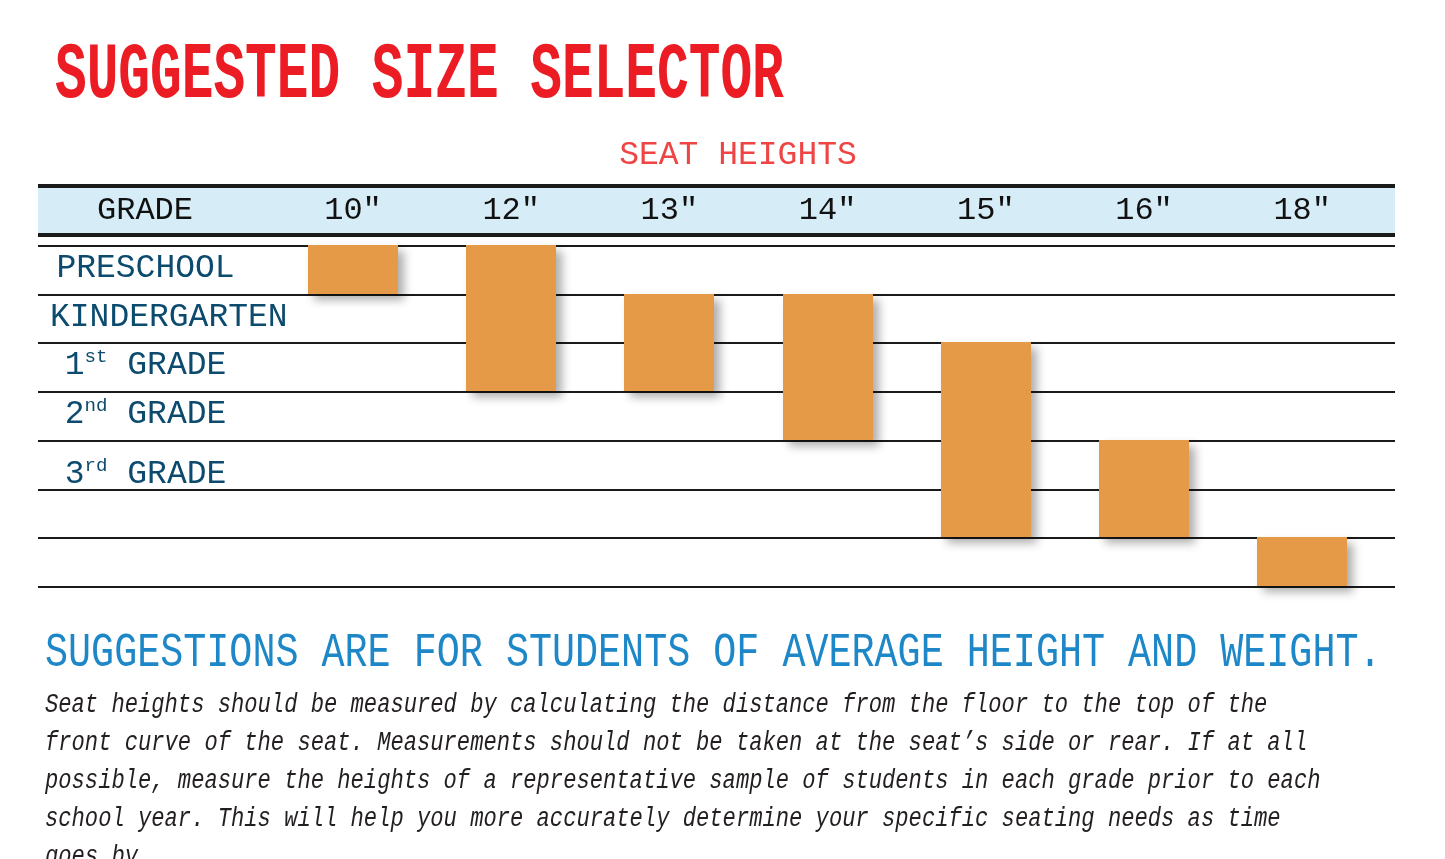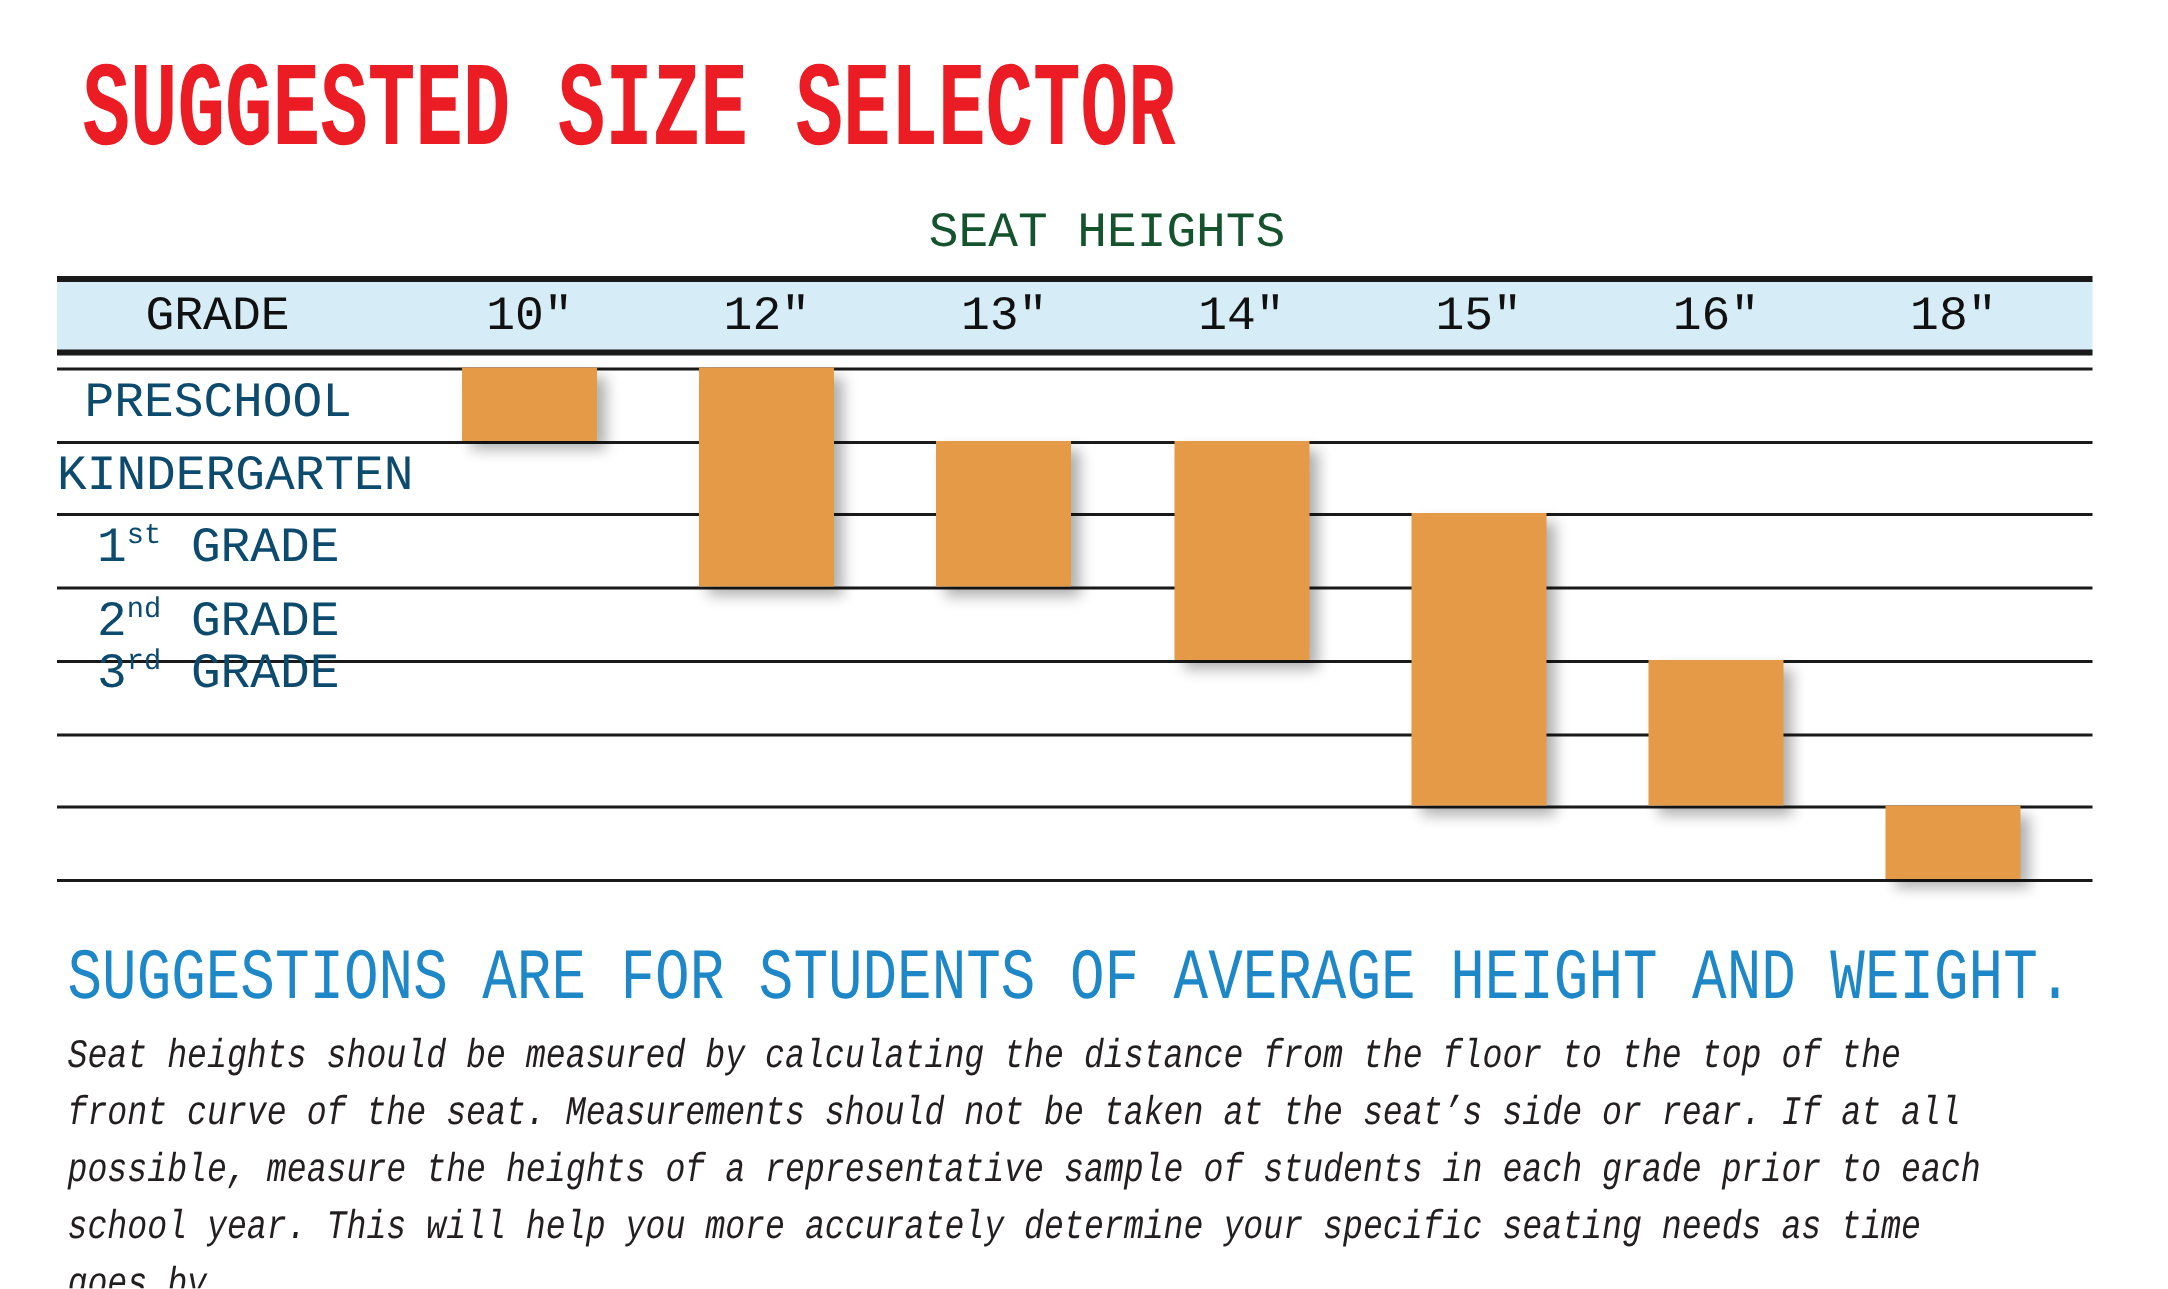--- a/index.html
+++ b/index.html
@@ -8,21 +8,21 @@
     font-family:Liberation Mono, monospace; overflow:hidden;
     --red:#EC1C24; --blue:#1E87C8; --bar:#E59A48; --band:#D6EDF8; --line:#1a1a1a; --ink:#231F20;
   }
   .title {
     position:absolute; left:55px; top:36px; font-size:80px; line-height:80px;
     font-weight:bold; color:var(--red); white-space:nowrap;
     transform:scaleX(0.66); transform-origin:0 0; letter-spacing:0;
   }
   .caption {
     position:absolute; left:738px; top:139px; transform:translateX(-50%);
-    font-size:33px; line-height:33px; color:#14532d; white-space:nowrap;
+    font-size:33px; line-height:33px; color:#ef4444; white-space:nowrap;
   }
   .sstable { position:absolute; left:38px; top:184px; width:1357px; height:404px; }
   .header-band {
     position:absolute; left:0; top:0; width:100%; height:53px; box-sizing:border-box;
     background:var(--band); border-top:4px solid var(--line); border-bottom:4px solid var(--line);
   }
   .col-label {
     position:absolute; top:4px; height:45px; line-height:45px;
     transform:translateX(-50%); font-size:32px; color:#111; white-space:nowrap; z-index:3;
   }
@@ -69,24 +69,24 @@
       <div class="col-label" style="left: 1264.2px;">18"</div>
       <div class="hline" style="top: 61px;"></div>
       <div class="hline" style="top: 109.7px;"></div>
       <div class="hline" style="top: 158.4px;"></div>
       <div class="hline" style="top: 207.1px;"></div>
       <div class="hline" style="top: 255.8px;"></div>
       <div class="hline" style="top: 304.5px;"></div>
       <div class="hline" style="top: 353.2px;"></div>
       <div class="hline" style="top: 401.9px;"></div>
       <div class="row-label" style="top: 61px; height: 48.7px; line-height: 48.7px;">PRESCHOOL</div>
-      <div class="row-label" style="top: 109.7px; height: 47px; line-height: 48.7px;">KINDERGARTEN</div>
+      <div class="row-label" style="top: 109.7px; height: 47px; line-height: 48.7px; margin-left: 12px;">KINDERGARTEN</div>
       <div class="row-label" style="top: 158.4px; height: 36px; line-height: 48.7px;">1<sup>st</sup> GRADE</div>
       <div class="row-label" style="top: 207.1px; height: 60px; line-height: 48.7px;">2<sup>nd</sup> GRADE</div>
-      <div class="row-label" style="top: 242px; height: 48.7px; line-height: 48.7px;">3<sup>rd</sup> GRADE</div>
+      <div class="row-label" style="top: 267px; height: 48.7px; line-height: 48.7px;">3<sup>rd</sup> GRADE</div>
       <div class="bar" style="left: 270px; top: 61px; height: 48.7px;"></div>
       <div class="bar" style="left: 428.2px; top: 61px; height: 146.1px;"></div>
       <div class="bar" style="left: 586.4px; top: 109.7px; height: 97.4px;"></div>
       <div class="bar" style="left: 744.6px; top: 109.7px; height: 146.1px;"></div>
       <div class="bar" style="left: 902.8px; top: 158.4px; height: 194.8px;"></div>
       <div class="bar" style="left: 1061px; top: 255.8px; height: 97.4px;"></div>
       <div class="bar" style="left: 1219.2px; top: 353.2px; height: 48.7px;"></div>
     </div>
 
   <h2 class="footer-heading">SUGGESTIONS ARE FOR STUDENTS OF AVERAGE HEIGHT AND WEIGHT.</h2>

